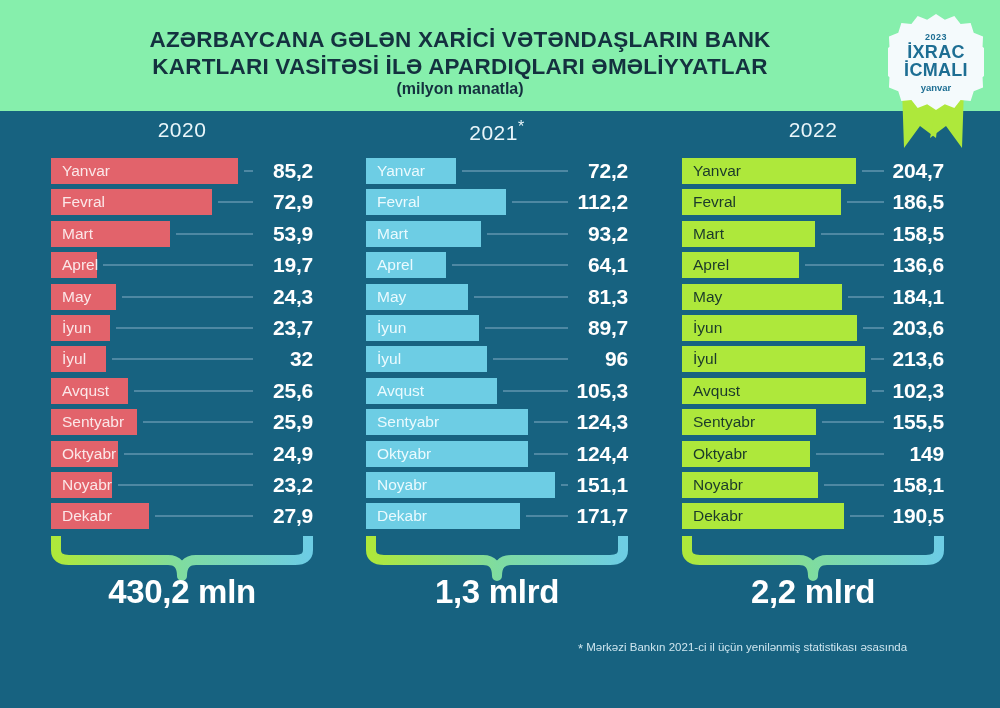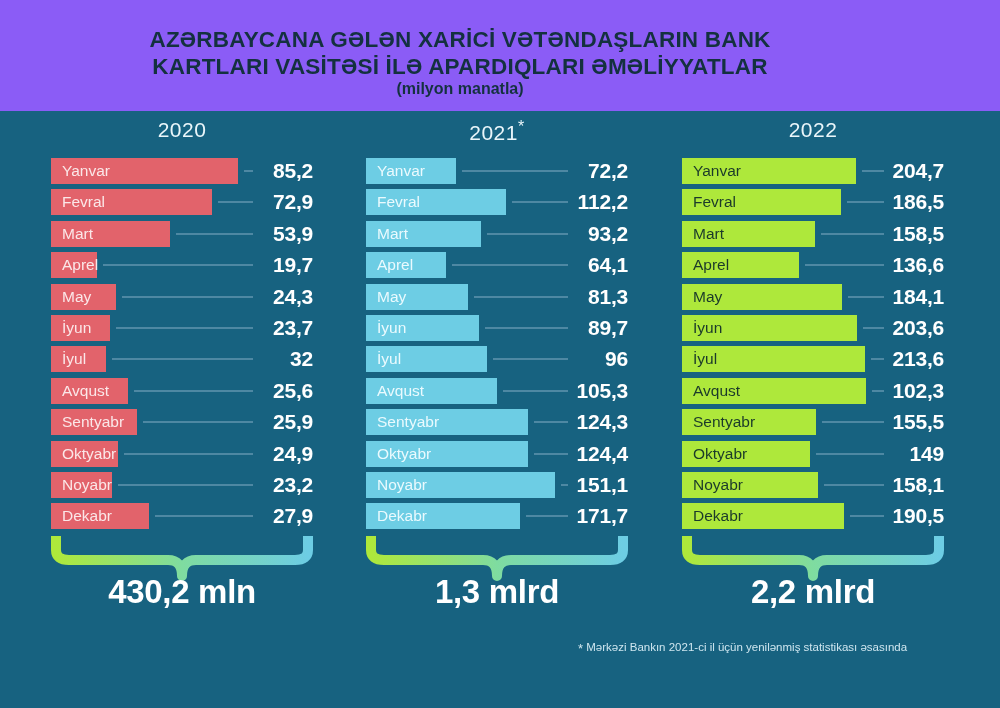--- a/index.html
+++ b/index.html
@@ -7,21 +7,21 @@
     width: 1000px; height: 708px;
     background: #176280;
     font-family: "DejaVu Sans", sans-serif;
     overflow: hidden;
   }
   #root { position: relative; width: 1000px; height: 708px; background: #176280; }
 
   
   .header {
     position: absolute; left: 0; top: 0; width: 1000px; height: 111px;
-    background: #8b5cf6;
+    background: #86efac;
   }
   .header-title {
     position: absolute; left: 90px; top: 26px; width: 740px;
     text-align: center; color: #14313F;
     font-size: 22.5px; font-weight: bold; line-height: 27px;
     letter-spacing: 0.2px; text-transform: uppercase;
     font-family: "Liberation Sans", sans-serif;
   }
   .header-sub {
     position: absolute; left: 90px; top: 80px; width: 740px;
@@ -117,20 +117,35 @@
 </head>
 <body>
 
 <div id="root">
 
   <div class="header">
     <div class="header-title">AZƏRBAYCANA GƏLƏN XARİCİ VƏTƏNDAŞLARIN BANK KARTLARI VASİTƏSİ İLƏ APARDIQLARI ƏMƏLİYYATLAR</div>
     <div class="header-sub">(milyon manatla)</div>
   </div>
 
+  <div class="badge-wrap">
+    <div class="ribbon">
+      <svg width="220" height="80" viewBox="0 0 220 80">
+        <polygon points="103,0 118,0 112,56 96,44 80,66 78,6" fill="#AEE83B"></polygon>
+        <polygon points="117,0 132,0 140,6 138,66 122,44 106,56" fill="#AEE83B"></polygon>
+      </svg>
+    </div>
+    <div class="badge-star"></div>
+    <div class="badge-inner">
+      <div class="badge-year">2023</div>
+      <div class="badge-l1">İXRAC</div>
+      <div class="badge-l2">İCMALI</div>
+      <div class="badge-month">yanvar</div>
+    </div>
+  </div>
 
   <div id="columns">
       <div class="column c2020" style="left: 51px; width: 262px;">
         <div class="col-year">2020</div>
         <div class="rows">
           <div class="row">
             <div class="bar" style="width: 187px;">
               <span class="bar-label">Yanvar</span>
             </div>
             <div class="leader" style="left: 193px; width: 9px;"></div>

